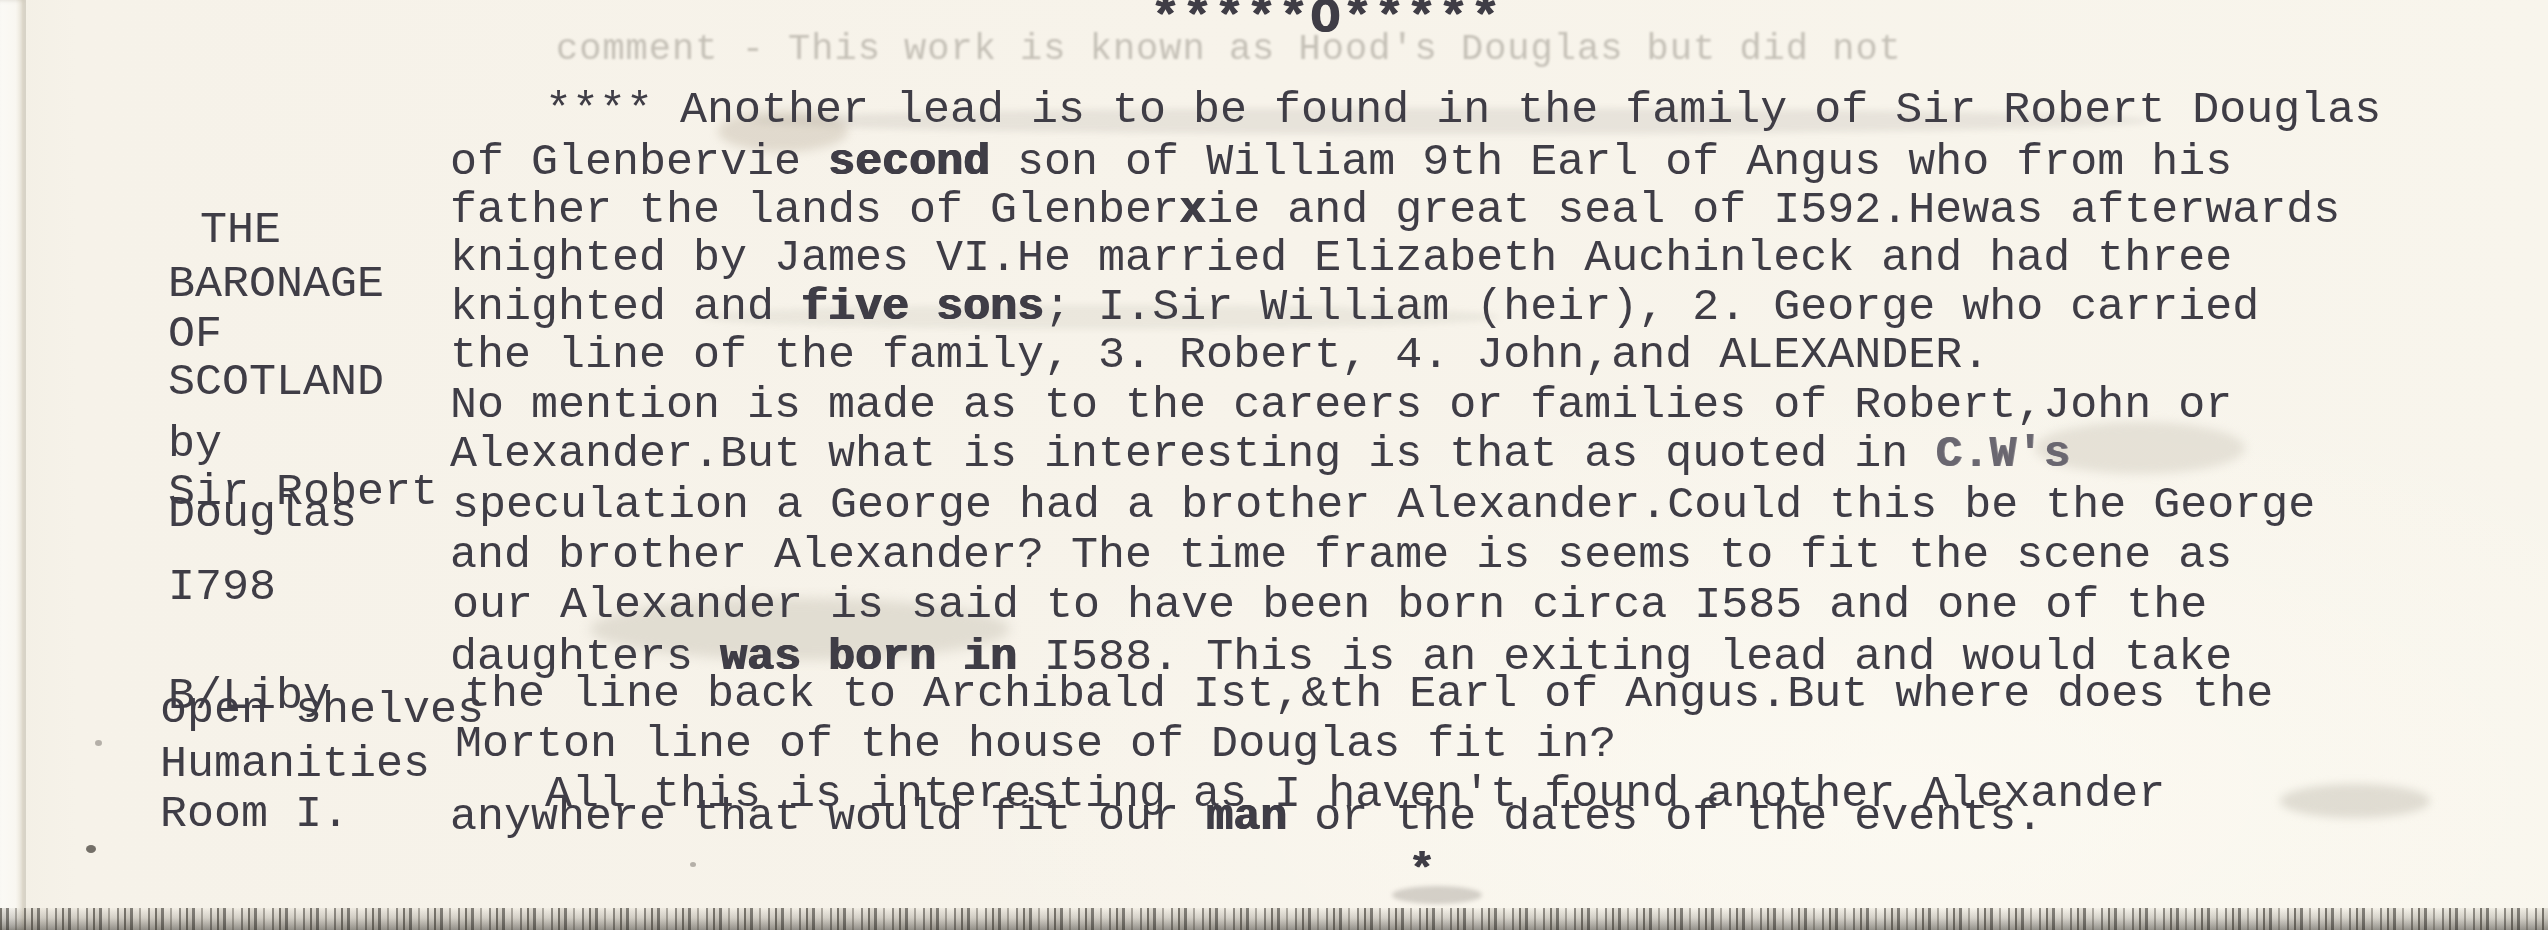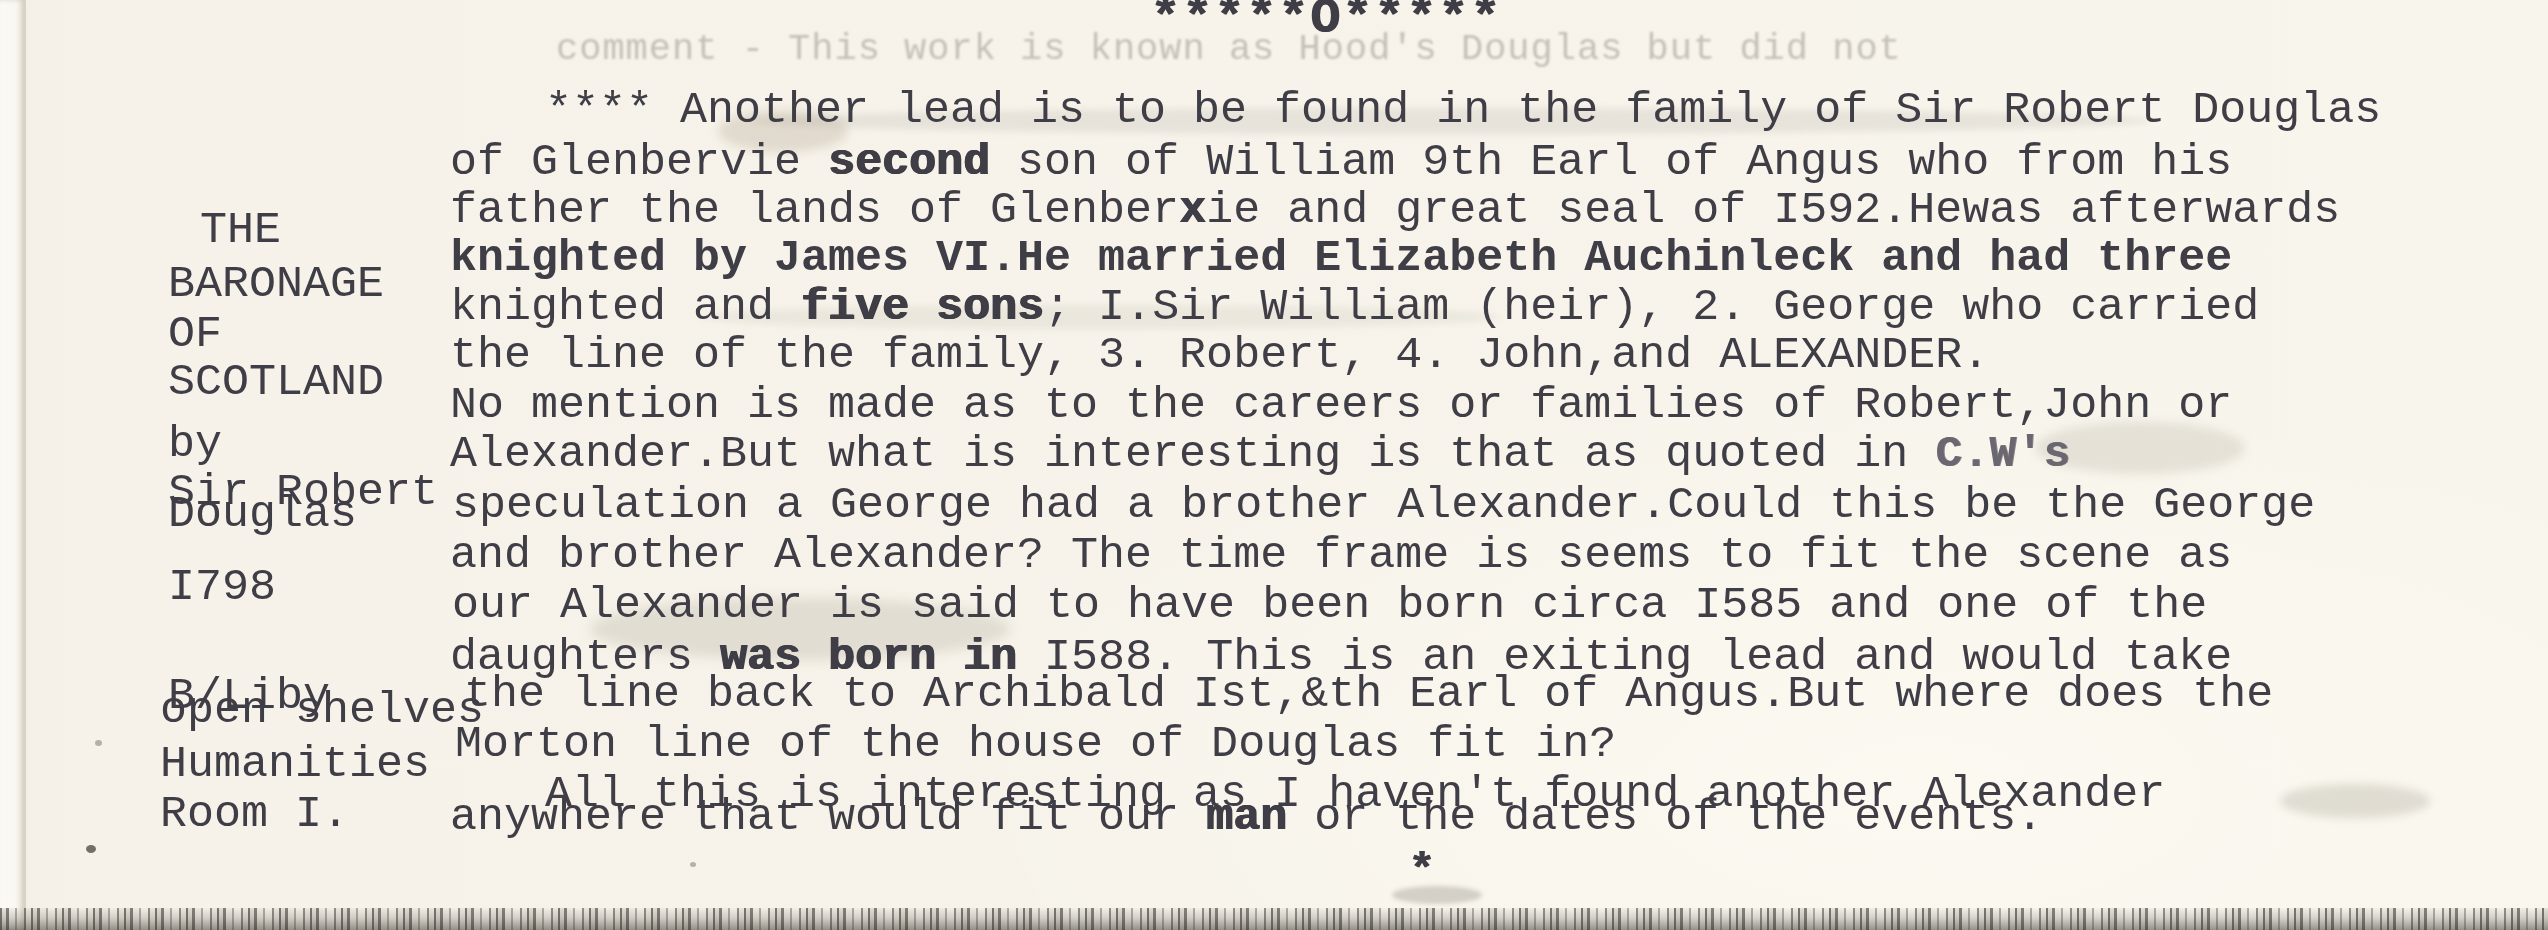--- a/index.html
+++ b/index.html
@@ -69,21 +69,21 @@
       <div class="line" style="top: 648px; left: 168px; margin-top: 26px;">B/Liby</div>
       <div class="line" style="top: 688px; left: 160px;">open shelves</div>
       <div class="line" style="top: 742px; left: 160px;">Humanities</div>
       <div class="line" style="top: 792px; left: 160px;">Room I.</div>
     </div>
 
   <div id="body-text">
       <div class="line" style="top: 88px; left: 545px;"><span class="">**** Another lead is to be found in the family of Sir Robert Douglas</span></div>
       <div class="line" style="top: 140px; left: 450px;"><span class="">of Glenbervie </span><span class="b ">second</span><span class=""> son of William 9th Earl of Angus who from his</span></div>
       <div class="line" style="top: 188px; left: 450px;"><span class="">father the lands of Glenber</span><span class="b ">x</span><span class="">ie and great seal of I592.Hewas afterwards</span></div>
-      <div class="line" style="top: 236px; left: 450px; font-weight: bold;"><span class="">knighted by James VI.He married Elizabeth Auchinleck and had three</span></div>
+      <div class="line" style="top: 236px; left: 450px;"><span class="">knighted by James VI.He married Elizabeth Auchinleck and had three</span></div>
       <div class="line" style="top: 285px; left: 450px;"><span class="">knighted and </span><span class="b ">five sons</span><span class="">; I.Sir William (heir), 2. George who carried</span></div>
       <div class="line" style="top: 333px; left: 450px;"><span class="">the line of the family, 3. Robert, 4. John,and ALEXANDER.</span></div>
       <div class="line" style="top: 383px; left: 450px;"><span class="">No mention is made as to the careers or families of Robert,John or</span></div>
       <div class="line" style="top: 432px; left: 450px;"><span class="">Alexander.But what is interesting is that as quoted in </span><span class="b faded">C.W's</span></div>
       <div class="line" style="top: 483px; left: 452px;"><span class="">speculation a George had a brother Alexander.Could this be the George</span></div>
       <div class="line" style="top: 533px; left: 450px;"><span class="">and brother Alexander? The time frame is seems to fit the scene as</span></div>
       <div class="line" style="top: 583px; left: 452px;"><span class="">our Alexander is said to have been born circa I585 and one of the</span></div>
       <div class="line" style="top: 635px; left: 450px;"><span class="">daughters </span><span class="b ">was born in</span><span class=""> I588. This is an exiting lead and would take</span></div>
       <div class="line" style="top: 672px; left: 464px;"><span class="">the line back to Archibald Ist,&amp;th Earl of Angus.But where does the</span></div>
       <div class="line" style="top: 722px; left: 455px;"><span class="">Morton line of the house of Douglas fit in?</span></div>

